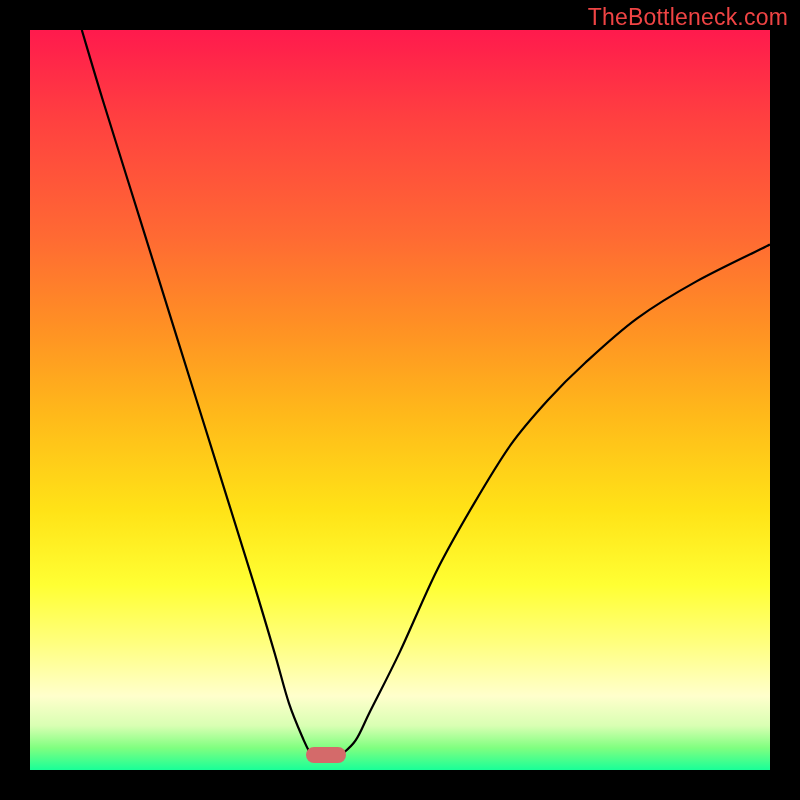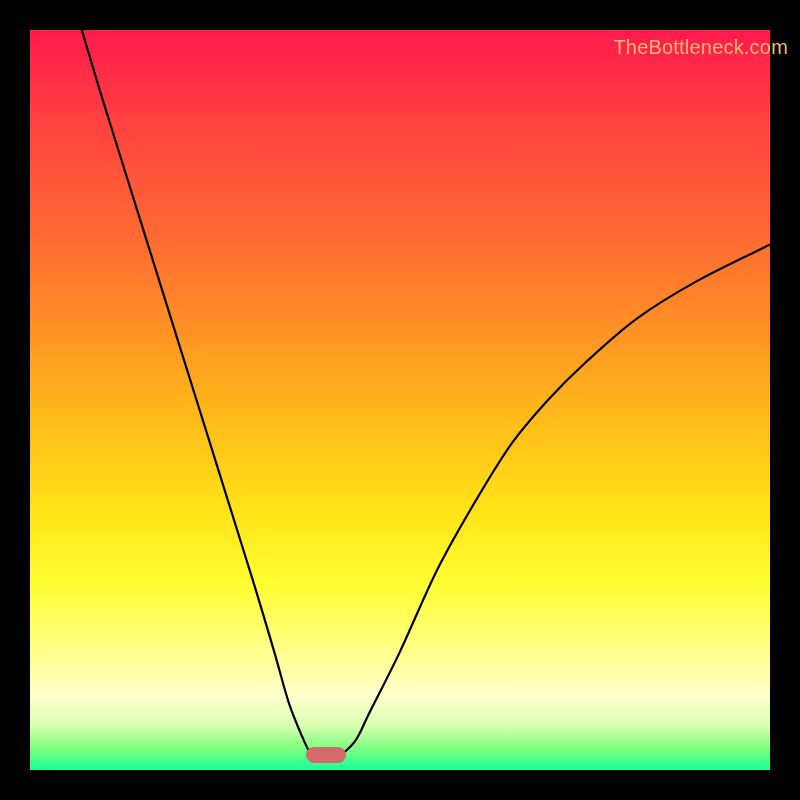--- a/index.html
+++ b/index.html
@@ -47,25 +47,24 @@
   }
   .marker {
     position: absolute;
     background: #d46a6a;
     border-radius: 10px;
   }
   .watermark {
     position: absolute;
     top: 4px;
     right: 12px;
-    color: #fdba74;
+    color: #ef4444;
     font-family: Arial, Helvetica, sans-serif;
-    font-size: 20px;
+    font-size: 23px;
     letter-spacing: 0.2px;
-    margin-top: 32px;
   }
 </style>
 </head>
 <body>
 
 <div class="frame">
   <div class="plot">
     <svg class="curve-svg" viewBox="0 0 740 740" preserveAspectRatio="none">
       <path fill="none" stroke="#000" stroke-width="2.2" d="M 51.800000000000004 0 C 55.5 12.333333333333334, 64.13333333333334 41.93333333333334, 74 74 C 83.86666666666666 106.06666666666666, 98.66666666666667 152.9333333333333, 111 192.39999999999998 C 123.33333333333333 231.86666666666665, 135.66666666666666 271.33333333333337, 148 310.8 C 160.33333333333334 350.26666666666665, 172.66666666666666 389.73333333333335, 185 429.2 C 197.33333333333334 468.66666666666663, 212.13333333333333 515.5333333333333, 222 547.6 C 231.86666666666667 579.6666666666667, 238.03333333333336 600.6333333333333, 244.20000000000002 621.6 C 250.36666666666667 642.5666666666667, 254.06666666666666 658.6, 259 673.4 C 263.93333333333334 688.1999999999999, 270.1 701.7666666666667, 273.8 710.4 C 277.5 719.0333333333333, 279.96666666666664 722.7333333333333, 281.2 725.2"></path>
       <path fill="none" stroke="#000" stroke-width="2.2" d="M 310.8 725.2 C 313.26666666666665 722.7333333333333, 320.6666666666667 717.8, 325.6 710.4 C 330.53333333333336 703, 333.00000000000006 695.5999999999999, 340.40000000000003 680.8 C 347.8 666, 358.9 645.0333333333333, 370 621.6 C 381.1 598.1666666666667, 394.66666666666674 564.8666666666667, 407.00000000000006 540.2 C 419.33333333333337 515.5333333333334, 431.6666666666667 494.5666666666667, 444 473.6 C 456.3333333333333 452.6333333333333, 468.6666666666667 431.66666666666663, 481 414.4 C 493.3333333333333 397.1333333333333, 505.6666666666667 383.56666666666666, 518 370 C 530.3333333333334 356.43333333333334, 540.2 346.5666666666666, 555 332.99999999999994 C 569.8 319.4333333333333, 588.3 302.1666666666667, 606.8 288.6 C 625.3 275.03333333333336, 643.8 263.9333333333333, 666 251.59999999999997 C 688.2 239.26666666666662, 727.6666666666666 220.76666666666668, 740 214.60000000000002"></path>

